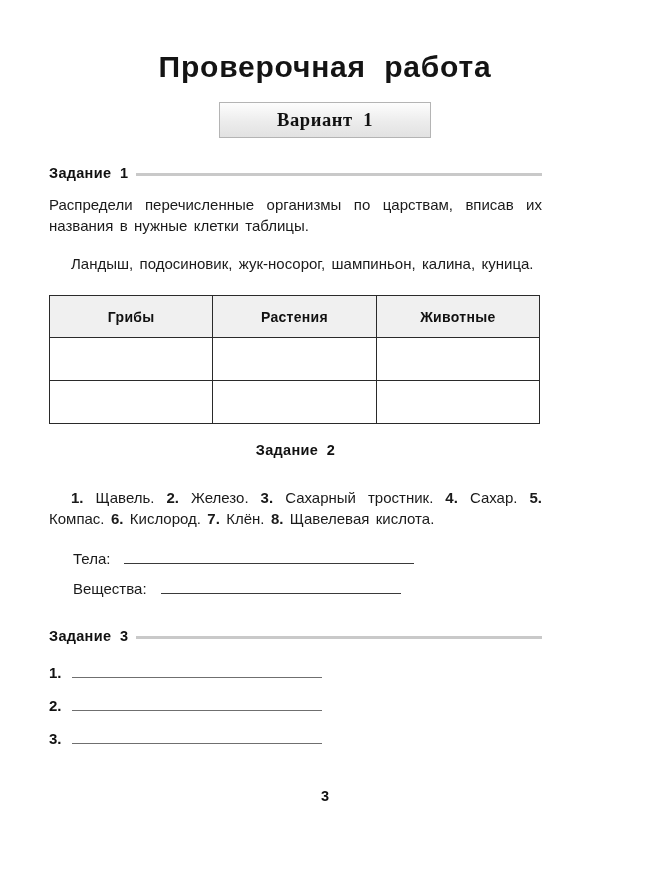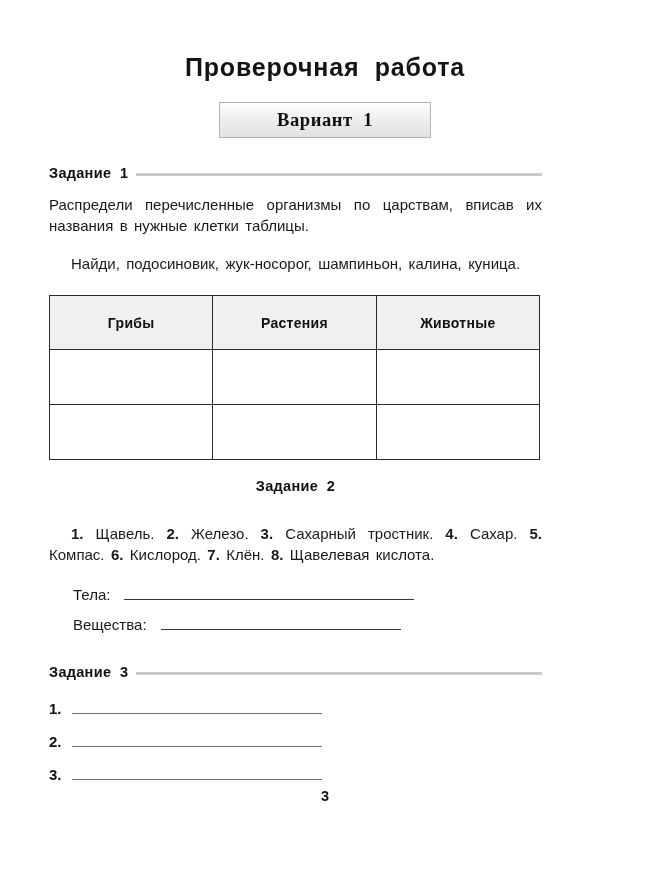--- a/index.html
+++ b/index.html
@@ -21,21 +21,21 @@
     height: 869px;
     box-sizing: border-box;
   }
 
   
   .title-block {
     text-align: center;
     padding-top: 52px;
   }
   .title-line {
-    font-size: 25px;
+    font-size: 30px;
     font-weight: bold;
     letter-spacing: 0.8px;
     line-height: 30px;
     color: #141414;
     white-space: pre;
   }
 
   
   .variant-wrap {
     display: flex;
@@ -109,21 +109,21 @@
   
   table.kingdoms {
     border-collapse: collapse;
     width: 491px;
     table-layout: fixed;
   }
   table.kingdoms th,
   table.kingdoms td {
     border: 1.6px solid #2a2a2a;
     height: 30px;
-    padding: 11px;
+    padding: 5px;
   }
   table.kingdoms th {
     background: #f0f0f0;
     font-size: 14px;
     font-weight: bold;
     letter-spacing: 0.3px;
     text-align: center;
     height: 31px;
     color: #111;
   }
@@ -195,21 +195,21 @@
 
   <div class="content">
 
     <div style="margin-top:27px;" class="task-head">
       <span class="task-head-label">Задание  1</span>
       <span class="task-head-rule"></span>
     </div>
 
     <p class="para spaced" style="margin-top:13px;">Распредели перечисленные организмы по царствам, вписав их названия в нужные клетки таблицы.</p>
 
-    <p class="para indent spaced" style="margin-top:17px;">Найди, подосиновик, жук-носорог, шампиньон, калина, куница.</p>
+    <p class="para indent spaced" style="margin-top:17px;">Ландыш, подосиновик, жук-носорог, шампиньон, калина, куница.</p>
 
     <div style="margin-top:21px;">
       <table class="kingdoms">
         <thead>
           <tr>
             <th>Грибы</th>
             <th>Растения</th>
             <th>Животные</th>
           </tr>
         </thead>

